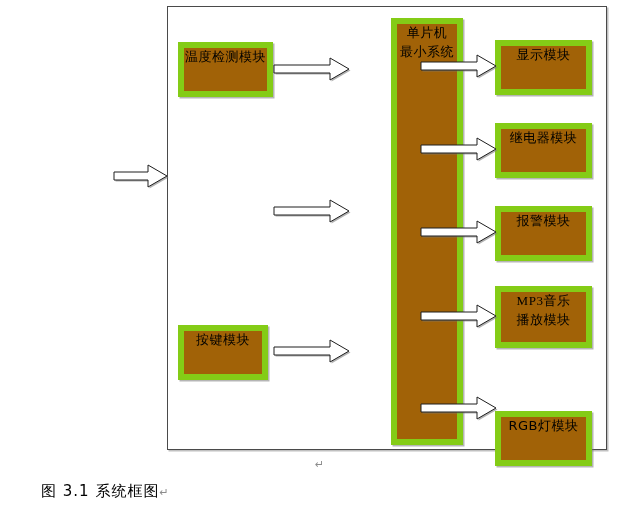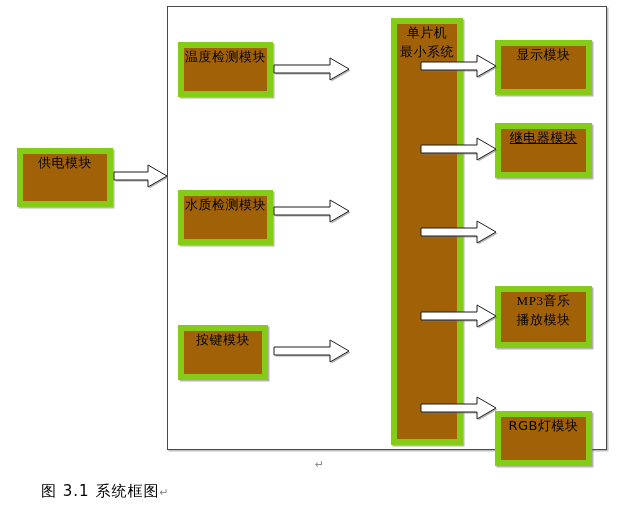--- a/index.html
+++ b/index.html
@@ -55,21 +55,21 @@
 
   
   #box-power      { left: 17px;  top: 148px; width: 96px;  height: 59px; }
   #box-temp       { left: 178px; top: 42px;  width: 95px;  height: 55px; }
   #box-water      { left: 178px; top: 190px; width: 95px;  height: 55px; }
   #box-key        { left: 178px; top: 325px; width: 90px;  height: 55px; }
 
   #box-mcu        { left: 348px; top: 18px;  width: 72px;  height: 427px; margin-left: 43px; }
 
   #box-display    { left: 495px; top: 40px;  width: 97px;  height: 55px; }
-  #box-relay      { left: 495px; top: 123px; width: 97px;  height: 55px; text-decoration: underline; }
+  #box-relay      { left: 495px; top: 123px; width: 97px;  height: 55px; }
   #box-alarm      { left: 495px; top: 206px; width: 97px;  height: 55px; }
   #box-mp3        { left: 495px; top: 286px; width: 97px;  height: 62px; font-family: Liberation Serif, serif; }
   #box-rgb        { left: 495px; top: 382px; width: 97px;  height: 55px; margin-top: 29px; }
 
   
   .arrow {
     position: absolute;
     pointer-events: none;
   }
   .arrow svg {
@@ -115,44 +115,41 @@
     vertical-align: baseline;
   }
 </style>
 </head>
 <body>
 
 <div id="page">
 
   <div id="outer-container"></div>
 
-  <div class="box" id="box-power">
-    <span class="label">供电模块</span>
-  </div>
 
   <div class="box" id="box-temp">
     <span class="label">温度检测模块</span>
-  </div>
-  <div class="box" id="box-water">
-    <span class="label">水质检测模块</span>
   </div>
   <div class="box" id="box-key">
     <span class="label">按键模块</span>
   </div>
 
   <div class="box" id="box-mcu">
     <span class="label">单片机
 最小系统</span>
   </div>
 
   <div class="box" id="box-display">
     <span class="label">显示模块</span>
   </div>
   <div class="box" id="box-relay">
     <span class="label">继电器模块</span>
+  </div>
+  <div class="box" id="box-alarm">
+    <span class="label">报警模块</span>
   </div>
   <div class="box" id="box-mp3">
     <span class="label">MP3音乐
 播放模块</span>
   </div>
   <div class="box" id="box-rgb">
     <span class="label">RGB灯模块</span>
   </div>
 
   <div class="arrow" id="arrow-power-to-system" style="left:113px; top:162px; width:56px; height:30px;">

